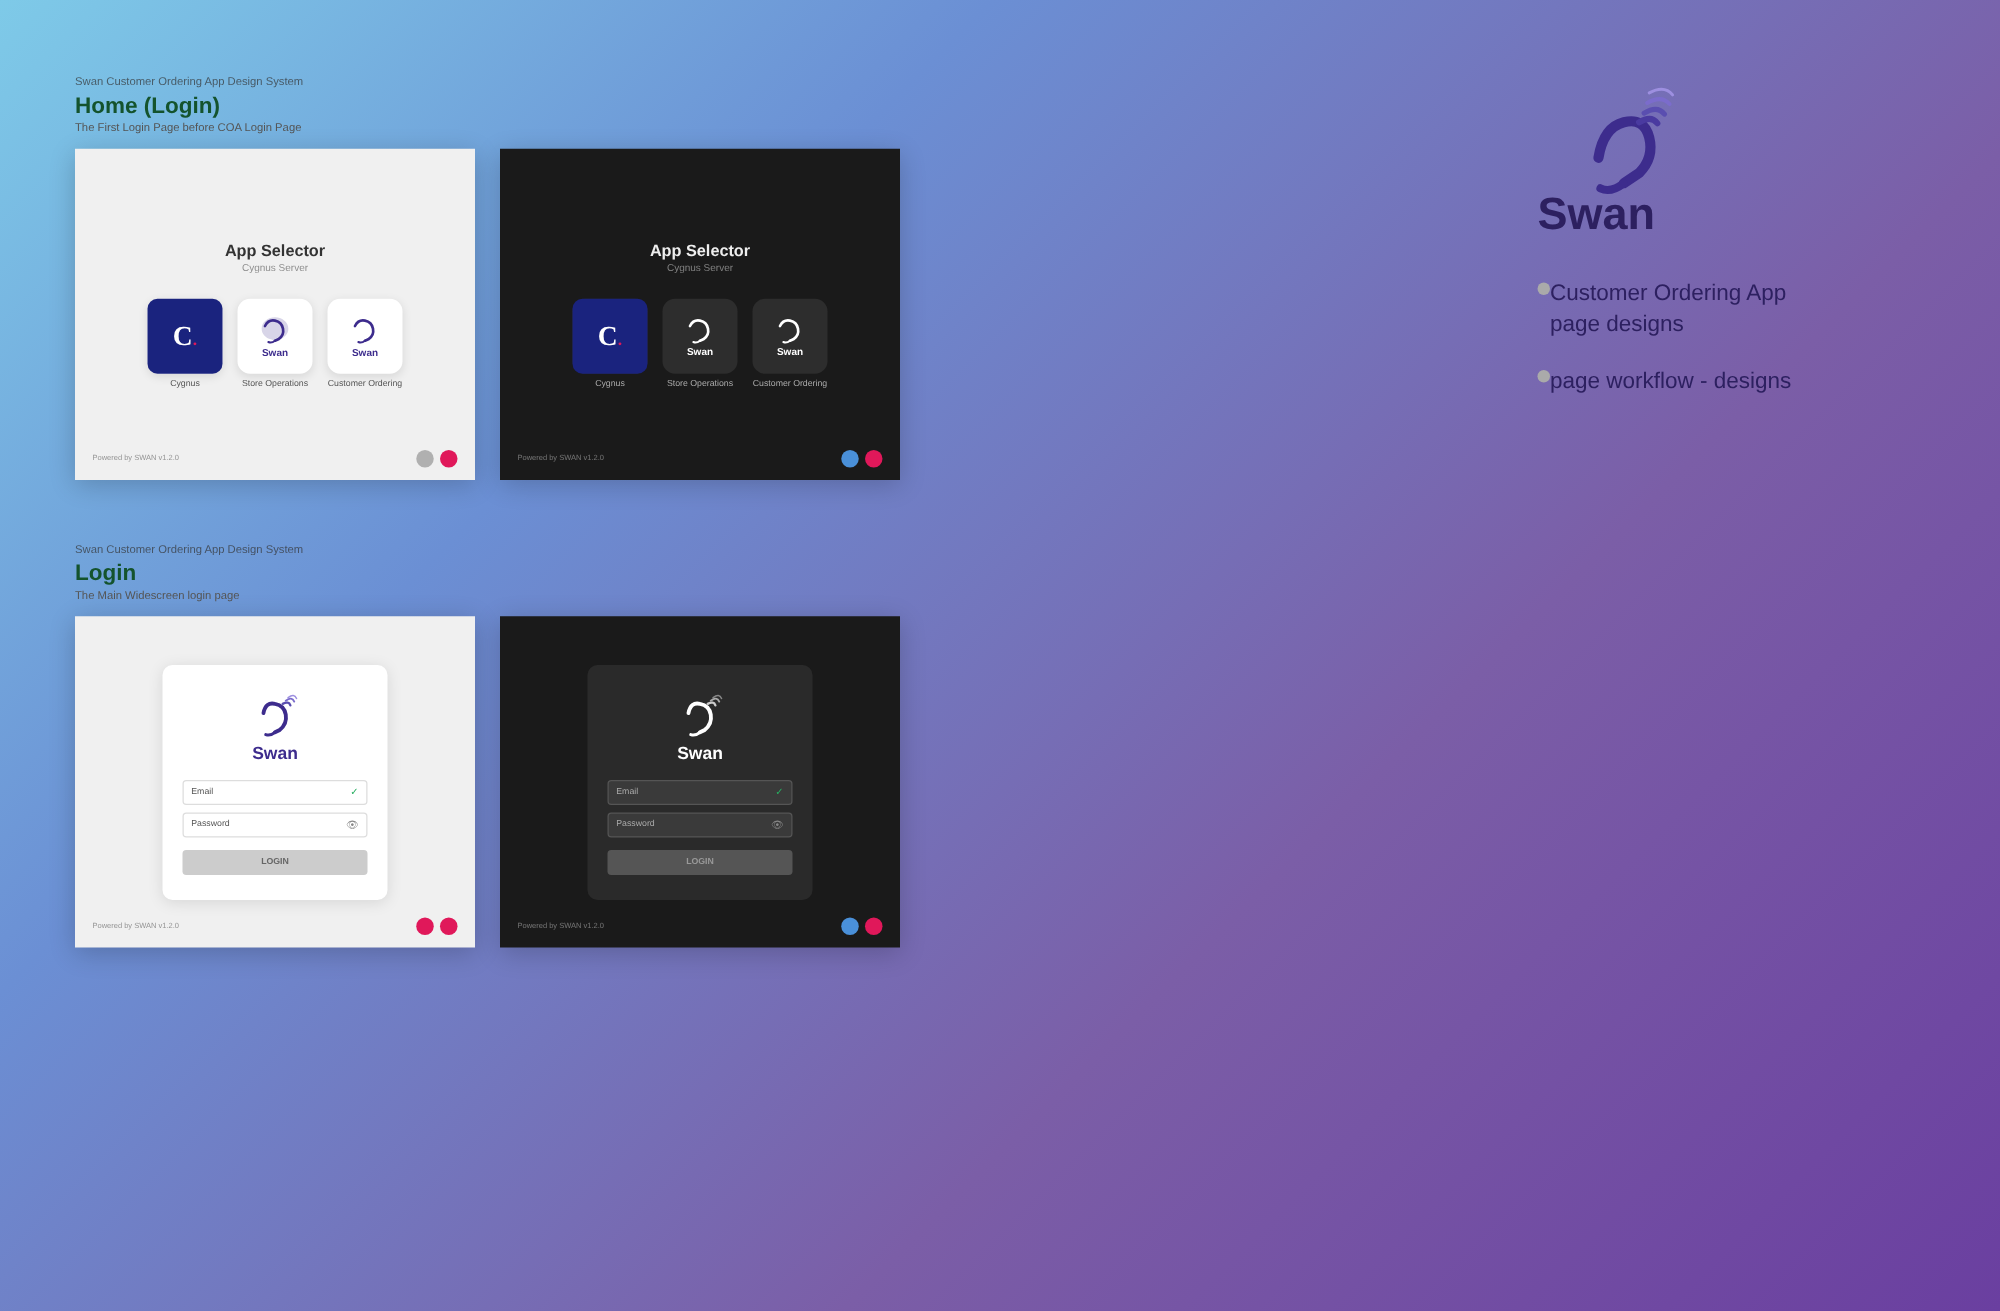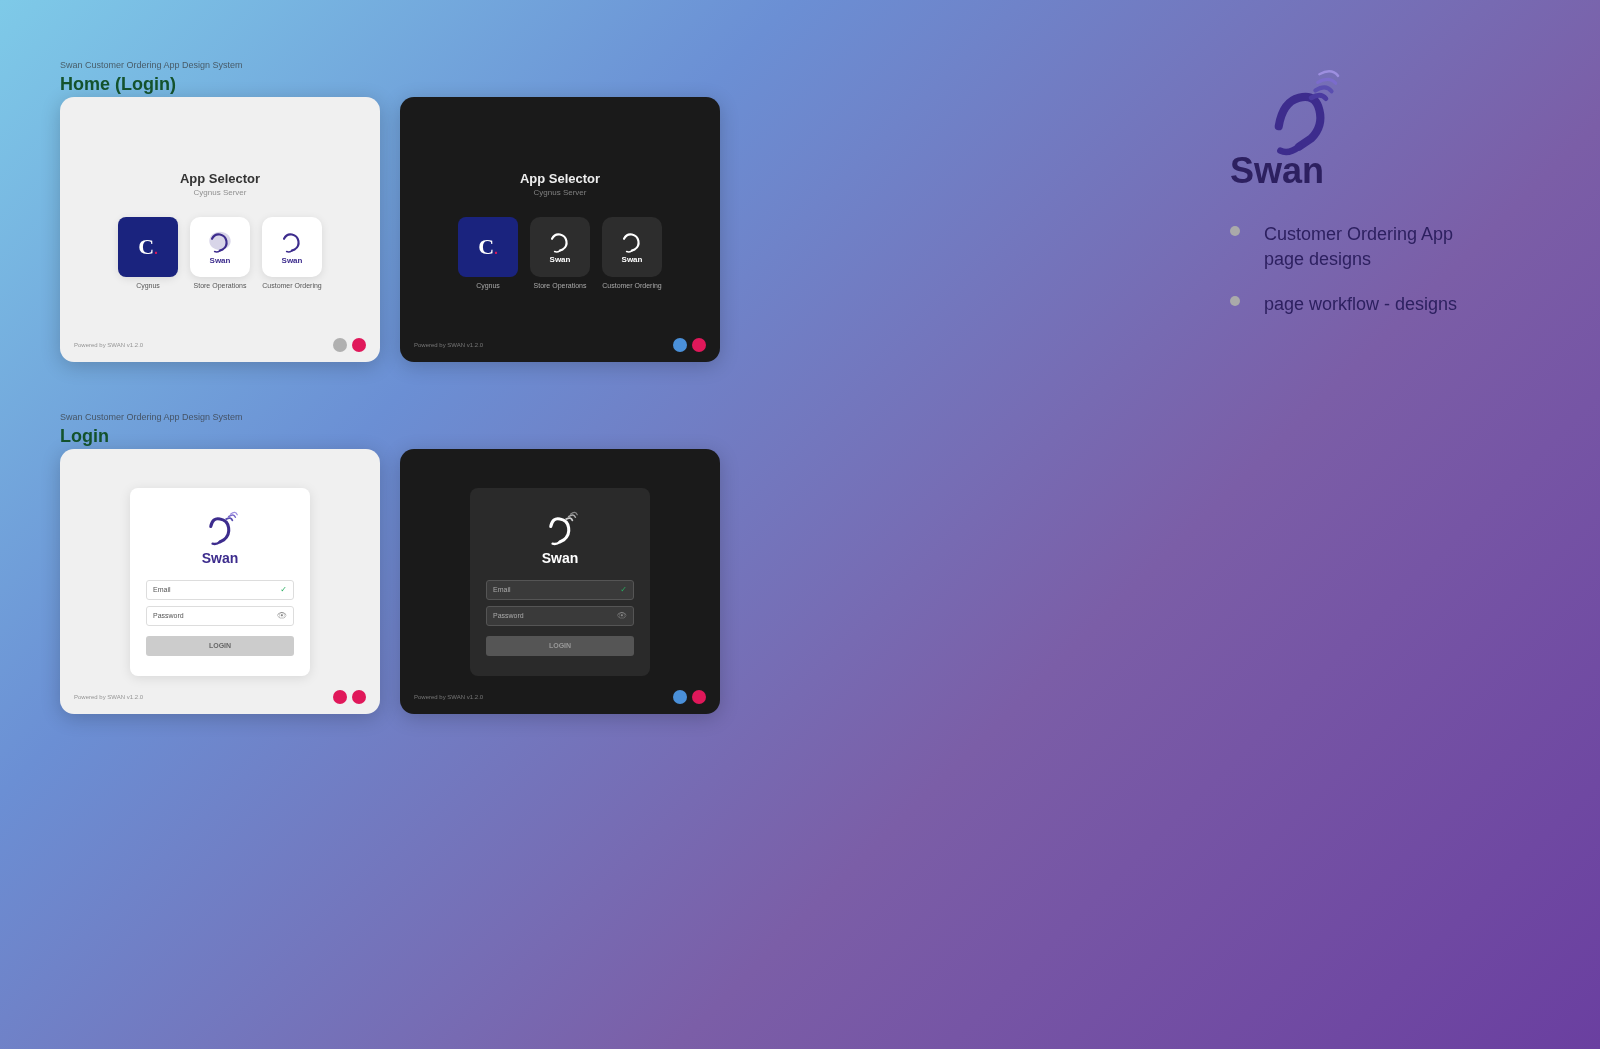--- a/index.html
+++ b/index.html
@@ -68,21 +68,21 @@
     
     .screens-row {
       display: flex;
       gap: 20px;
     }
 
     
     .screen-mockup {
       width: 320px;
       height: 265px;
-      border-radius: 14px;
+      border-radius: 0;
       overflow: hidden;
       box-shadow: 0 4px 20px rgba(0,0,0,0.2);
       position: relative;
     }
 
     .screen-mockup.light {
       background: #f0f0f0;
     }
 
     .screen-mockup.dark {
@@ -320,21 +320,21 @@
     .bullet-list {
       list-style: none;
       display: flex;
       flex-direction: column;
       gap: 20px;
     }
 
     .bullet-item {
       display: flex;
       align-items: flex-start;
-      gap: 24px;
+      gap: 0;
     }
 
     .bullet-dot {
       width: 10px;
       height: 10px;
       border-radius: 50%;
       background: #aaa;
       margin-top: 4px;
       flex-shrink: 0;
     }
@@ -366,20 +366,21 @@
 </head>
 <body>
 
 <div class="main-container">
 
   <div class="left-area">
 
     <div class="section-block">
       <div class="section-meta">Swan Customer Ordering App Design System</div>
       <div class="section-title">Home (Login)</div>
+      <div class="section-subtitle">The First Login Page before COA Login Page</div>
 
       <div class="screens-row">
 
         <div class="screen-mockup light">
           <div class="app-selector-content light">
             <div class="app-selector-title">App Selector</div>
             <div class="app-selector-subtitle">Cygnus Server</div>
             <div class="app-icons-row">
 
               <div class="app-icon-item">
@@ -482,20 +483,21 @@
             </div>
           </div>
         </div>
 
       </div>
     </div>
 
     <div class="section-block">
       <div class="section-meta">Swan Customer Ordering App Design System</div>
       <div class="section-title">Login</div>
+      <div class="section-subtitle">The Main Widescreen login page</div>
 
       <div class="screens-row">
 
         <div class="screen-mockup light">
           <div class="login-content light">
             <div class="login-card light">
 
               <div class="swan-logo-container">
                 <svg class="swan-logo-svg" viewBox="0 0 80 65">
                   <path d="M25 30 Q28 15 40 18 Q52 20 54 32 Q56 44 46 52 L40 55" fill="none" stroke="#3d2c8d" stroke-width="5" stroke-linecap="round"></path>

